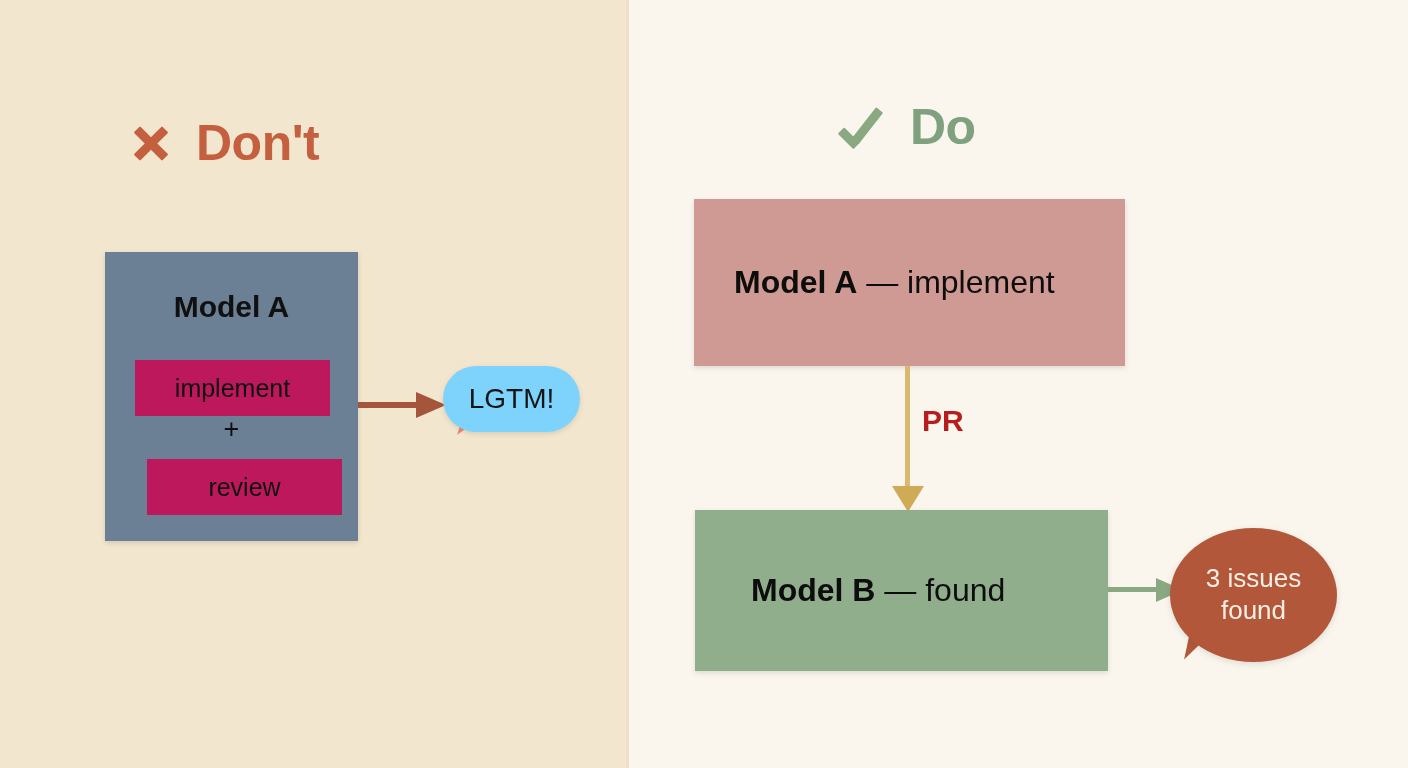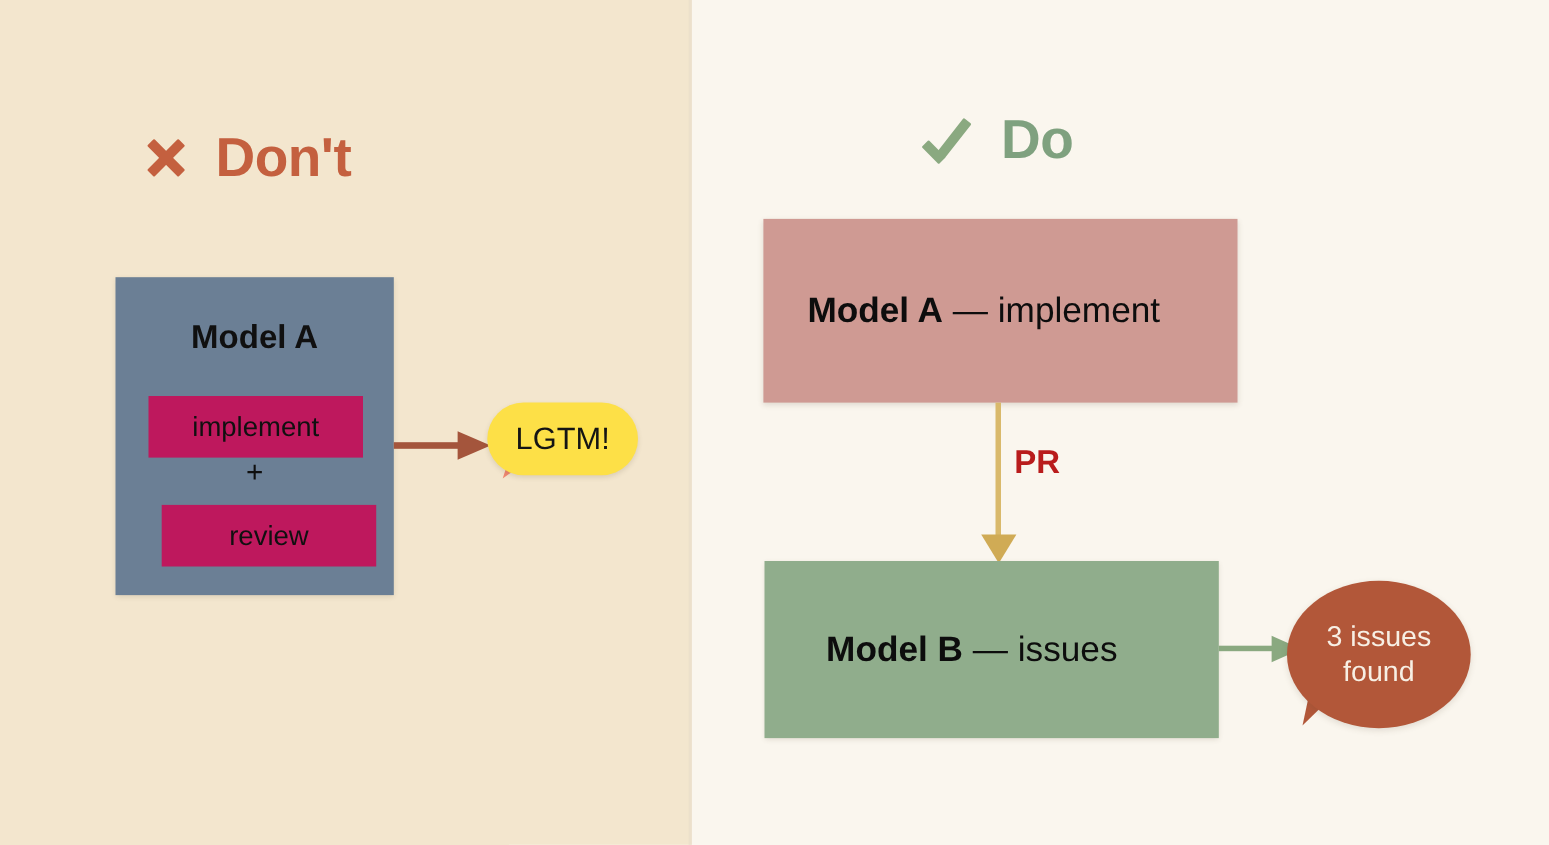--- a/index.html
+++ b/index.html
@@ -181,21 +181,21 @@
     border-left: 30px solid #a4553c;
   }
 
   
   #lgtm-bubble {
     position: absolute;
     left: 443px;
     top: 366px;
     width: 137px;
     height: 66px;
-    background: #fde047;
+    background: #7dd3fc;
     border-radius: 33px;
     display: flex;
     align-items: center;
     justify-content: center;
     font-size: 28px;
     color: #141414;
     box-shadow: 0 2px 5px rgba(80,70,50,0.15);
   }
   #lgtm-bubble-tail {
     position: absolute;
@@ -370,21 +370,21 @@
       <span class="strong">Model A</span><span class="light"> — implement</span>
     </div>
   </div>
 
   <div id="pr-arrow-shaft"></div>
   <div id="pr-arrow-head"></div>
   <div id="pr-label">PR</div>
 
   <div id="model-b-box">
     <div class="box-label">
-      <span class="strong">Model B</span><span class="light"> — issues</span>
+      <span class="strong">Model B</span><span class="light"> — found</span>
     </div>
   </div>
 
   <div id="issues-arrow">
     <div class="shaft"></div>
     <div class="head"></div>
   </div>
 
   <div id="issues-bubble-tail"></div>
   <div id="issues-bubble">

